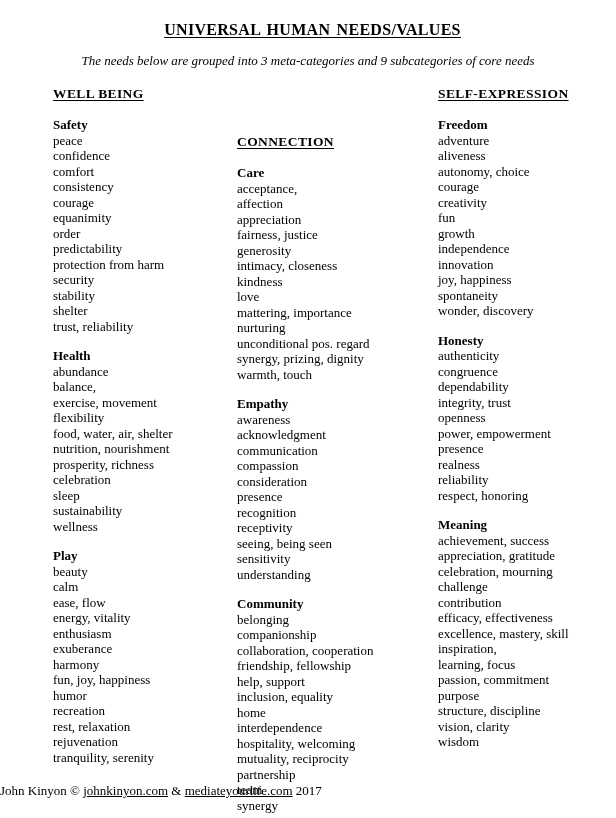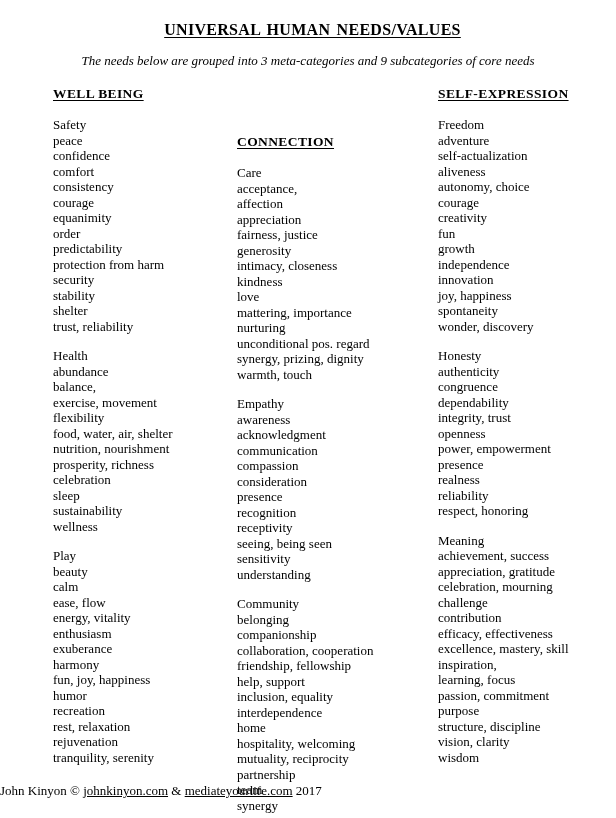--- a/index.html
+++ b/index.html
@@ -44,21 +44,21 @@
     font-weight: bold;
     letter-spacing: 0.4px;
     text-decoration: underline;
     text-underline-offset: 2px;
     line-height: 16px;
     margin-bottom: 15px;
   }
   .section { margin-bottom: 14px; }
   .section-name {
     font-size: 13px;
-    font-weight: normal;
+    font-weight: bold;
     line-height: 15.5px;
   }
   .item {
     font-size: 13px;
     line-height: 15.5px;
     white-space: nowrap;
   }
   .footer {
     position: absolute;
     left: 0;
@@ -181,39 +181,38 @@
   </div>
           <div class="section">
     <div class="section-name">Community</div>
     <div>
               <div class="item">belonging</div>
               <div class="item">companionship</div>
               <div class="item">collaboration, cooperation</div>
               <div class="item">friendship, fellowship</div>
               <div class="item">help, support</div>
               <div class="item">inclusion, equality</div>
+              <div class="item">home</div>
               <div class="item">interdependence</div>
-              <div class="item">home</div>
               <div class="item">hospitality, welcoming</div>
               <div class="item">mutuality, reciprocity</div>
               <div class="item">partnership</div>
               <div class="item">team</div>
               <div class="item">synergy</div>
             </div>
   </div>
         </div>
   </div>
       <div class="column">
     <div class="col-header">SELF-EXPRESSION</div>
     <div>
           <div class="section">
     <div class="section-name">Freedom</div>
     <div>
               <div class="item">adventure</div>
-              <div class="item">self-actualization</div>
               <div class="item">aliveness</div>
               <div class="item">autonomy, choice</div>
               <div class="item">courage</div>
               <div class="item">creativity</div>
               <div class="item">fun</div>
               <div class="item">growth</div>
               <div class="item">independence</div>
               <div class="item">innovation</div>
               <div class="item">joy, happiness</div>
               <div class="item">spontaneity</div>

